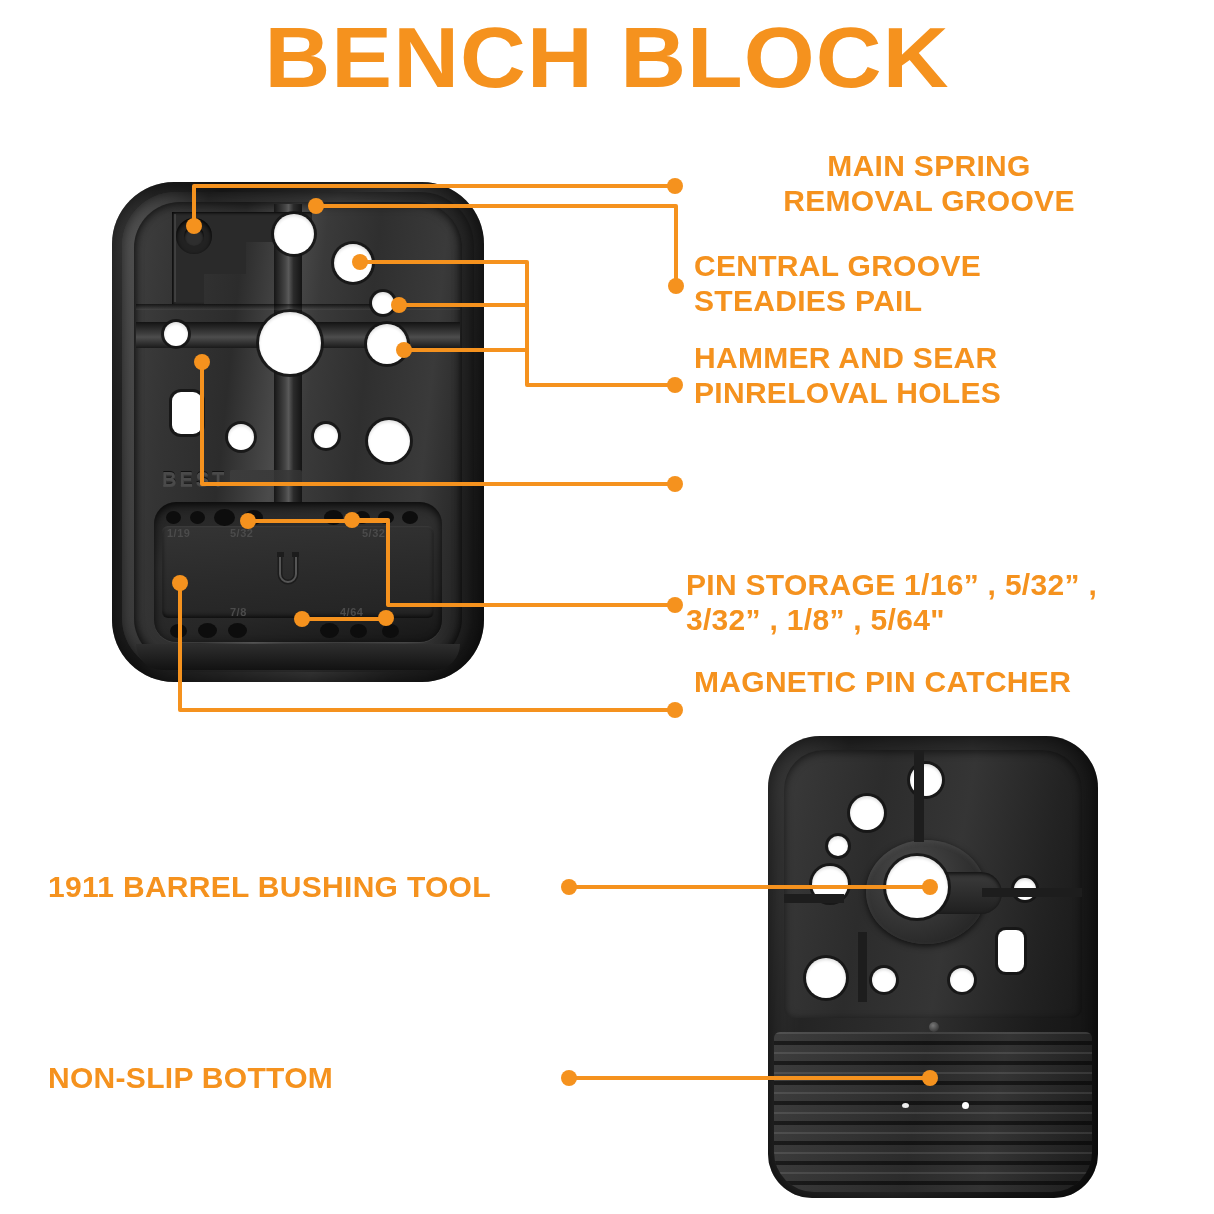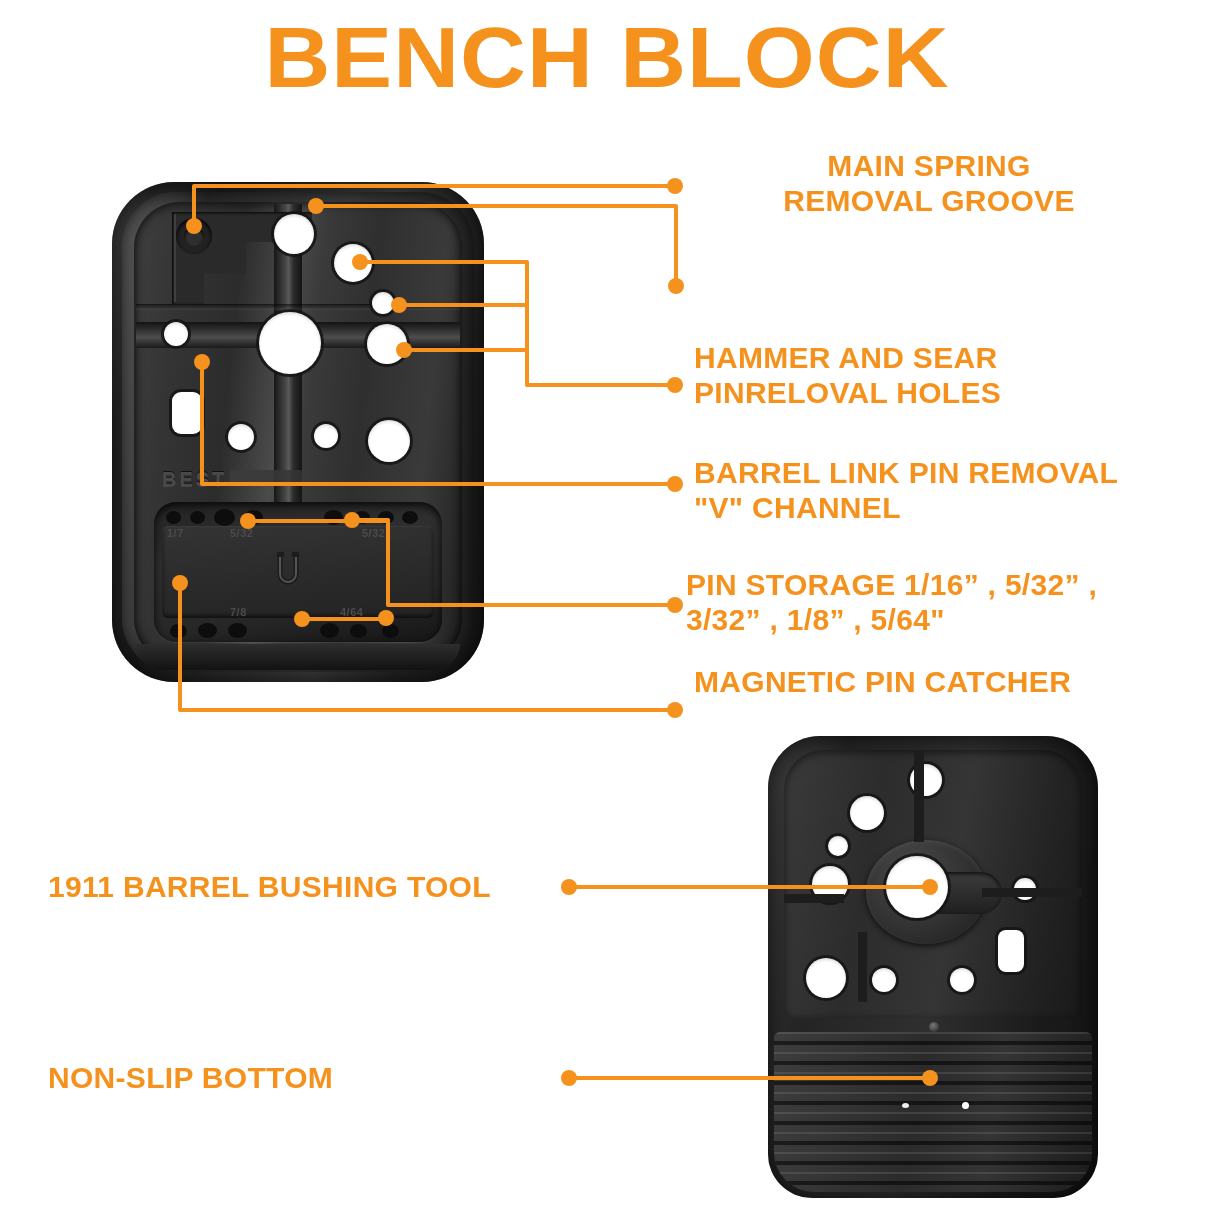--- a/index.html
+++ b/index.html
@@ -140,21 +140,21 @@
       <div style="position:absolute;left:2px;top:2px;width:15px;height:13px;border-radius:50%;background:#0d0d0d;"></div>
       <div style="position:absolute;left:26px;top:2px;width:15px;height:13px;border-radius:50%;background:#0d0d0d;"></div>
       <div style="position:absolute;left:50px;top:0;width:21px;height:17px;border-radius:50%;background:#0d0d0d;"></div>
       <div style="position:absolute;left:80px;top:1px;width:19px;height:15px;border-radius:50%;background:#0d0d0d;"></div>
       <div style="position:absolute;left:160px;top:1px;width:19px;height:15px;border-radius:50%;background:#0d0d0d;"></div>
       <div style="position:absolute;left:190px;top:2px;width:16px;height:13px;border-radius:50%;background:#0d0d0d;"></div>
       <div style="position:absolute;left:214px;top:2px;width:16px;height:13px;border-radius:50%;background:#0d0d0d;"></div>
       <div style="position:absolute;left:238px;top:2px;width:16px;height:13px;border-radius:50%;background:#0d0d0d;"></div>
     </div>
 
-    <div style="position:absolute;left:55px;top:345px;font-size:11px;font-weight:700;color:#4b4b4b;letter-spacing:.5px;">1/7</div>
+    <div style="position:absolute;left:55px;top:345px;font-size:11px;font-weight:700;color:#4b4b4b;letter-spacing:.5px;">1/19</div>
     <div style="position:absolute;left:118px;top:345px;font-size:11px;font-weight:700;color:#4b4b4b;letter-spacing:.5px;">5/32</div>
     <div style="position:absolute;left:250px;top:345px;font-size:11px;font-weight:700;color:#4b4b4b;letter-spacing:.5px;">5/32</div>
 
     <div style="position:absolute;left:118px;top:424px;font-size:11px;font-weight:700;color:#4b4b4b;letter-spacing:.5px;">7/8</div>
     <div style="position:absolute;left:228px;top:424px;font-size:11px;font-weight:700;color:#4b4b4b;letter-spacing:.5px;">4/64</div>
 
     <div style="position:absolute;left:58px;top:440px;width:260px;height:18px;">
       <div style="position:absolute;left:0;top:2px;width:17px;height:14px;border-radius:50%;background:#0d0d0d;"></div>
       <div style="position:absolute;left:28px;top:1px;width:19px;height:15px;border-radius:50%;background:#0d0d0d;"></div>
       <div style="position:absolute;left:58px;top:1px;width:19px;height:15px;border-radius:50%;background:#0d0d0d;"></div>
@@ -283,26 +283,26 @@
       <circle cx="675" cy="605" r="8"></circle>
       <circle cx="675" cy="710" r="8"></circle>
       <circle cx="569" cy="887" r="8"></circle>
       <circle cx="569" cy="1078" r="8"></circle>
     </g>
   </svg>
 
   <div class="lbl right" style="left:694px;top:148px;width:470px;text-align:center;">MAIN SPRING
 REMOVAL GROOVE</div>
 
+  <div class="lbl right" style="left:694px;top:248px;width:470px;">CENTRAL GROOVE
+STEADIES PAIL</div>
 
   <div class="lbl right" style="left:694px;top:340px;width:490px;">HAMMER AND SEAR
 PINRELOVAL HOLES</div>
 
-  <div class="lbl right" style="left:694px;top:455px;width:500px;">BARREL LINK PIN REMOVAL
-"V" CHANNEL</div>
 
   <div class="lbl right" style="left:686px;top:567px;width:520px;">PIN STORAGE 1/16” , 5/32” ,
 3/32” , 1/8” , 5/64"</div>
 
   <div class="lbl right" style="left:694px;top:664px;width:500px;">MAGNETIC PIN CATCHER</div>
 
   <div class="lbl left" style="left:48px;top:869px;width:498px;">1911 BARREL BUSHING TOOL</div>
 
   <div class="lbl left" style="left:48px;top:1060px;width:498px;">NON-SLIP BOTTOM</div>
 

